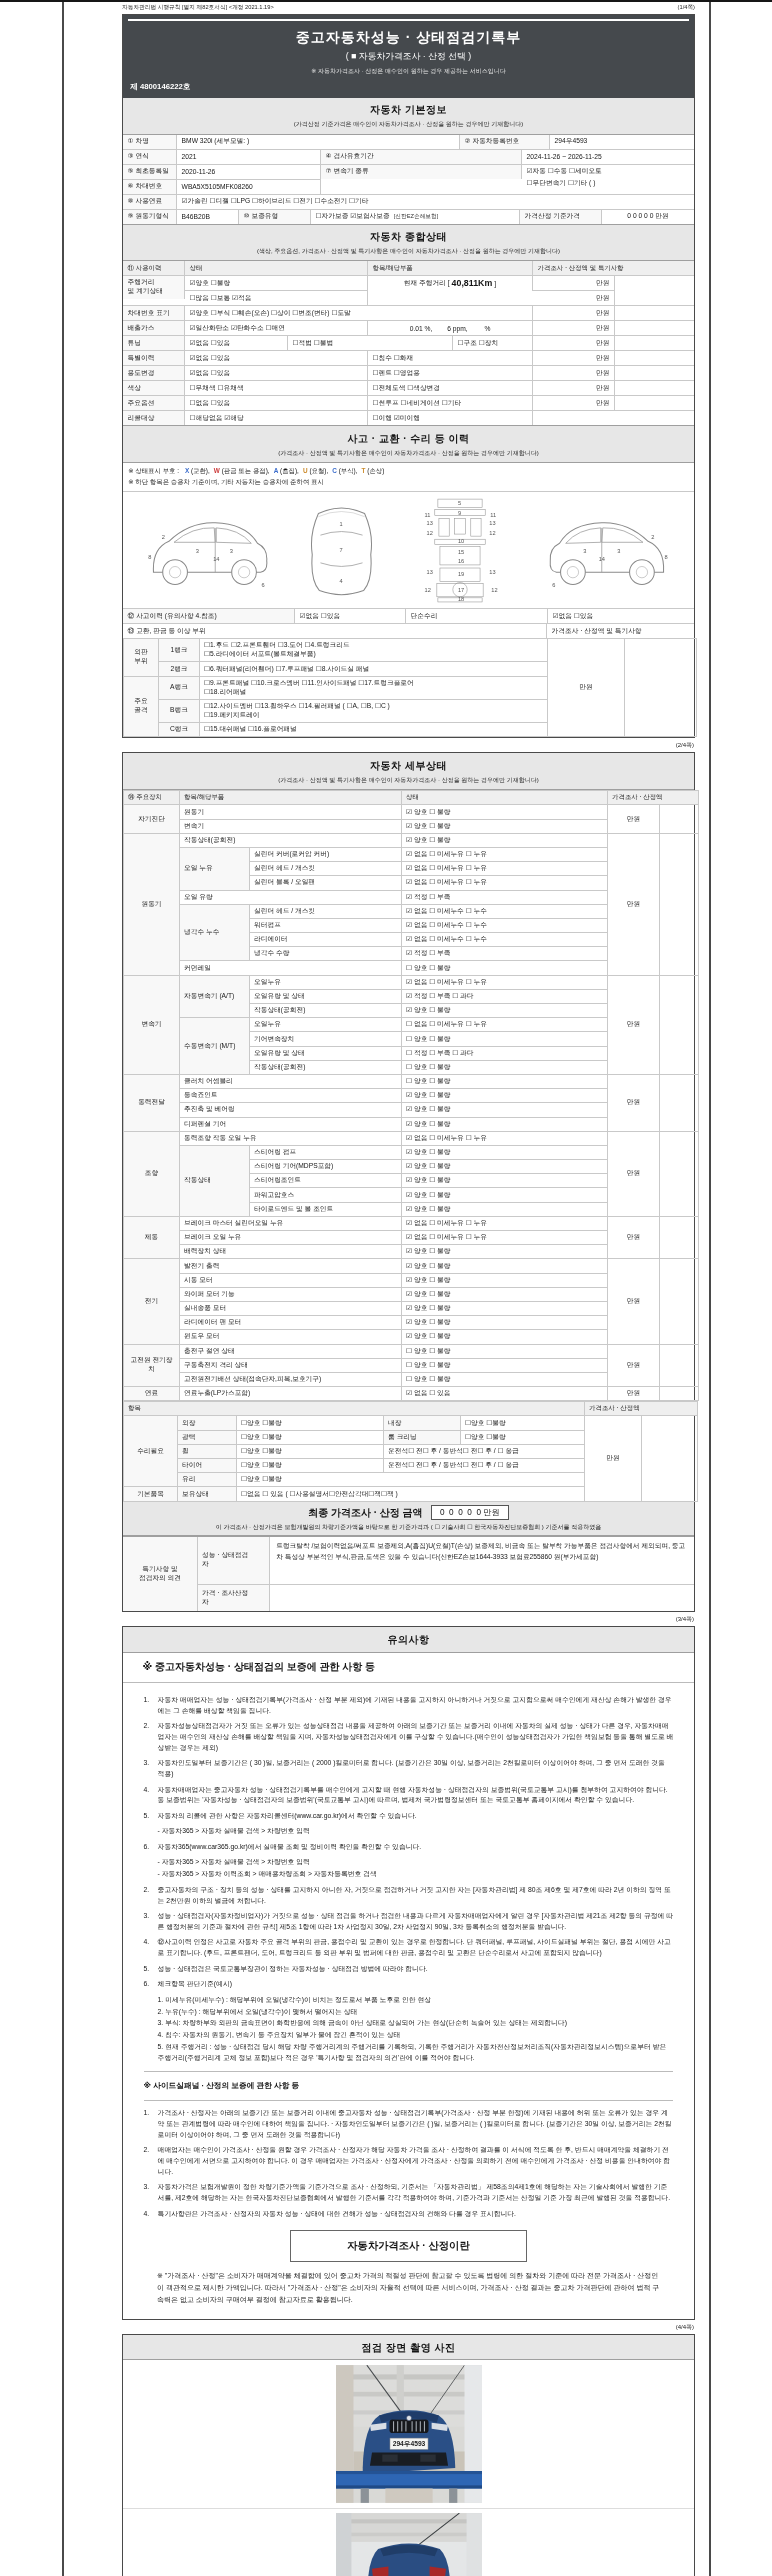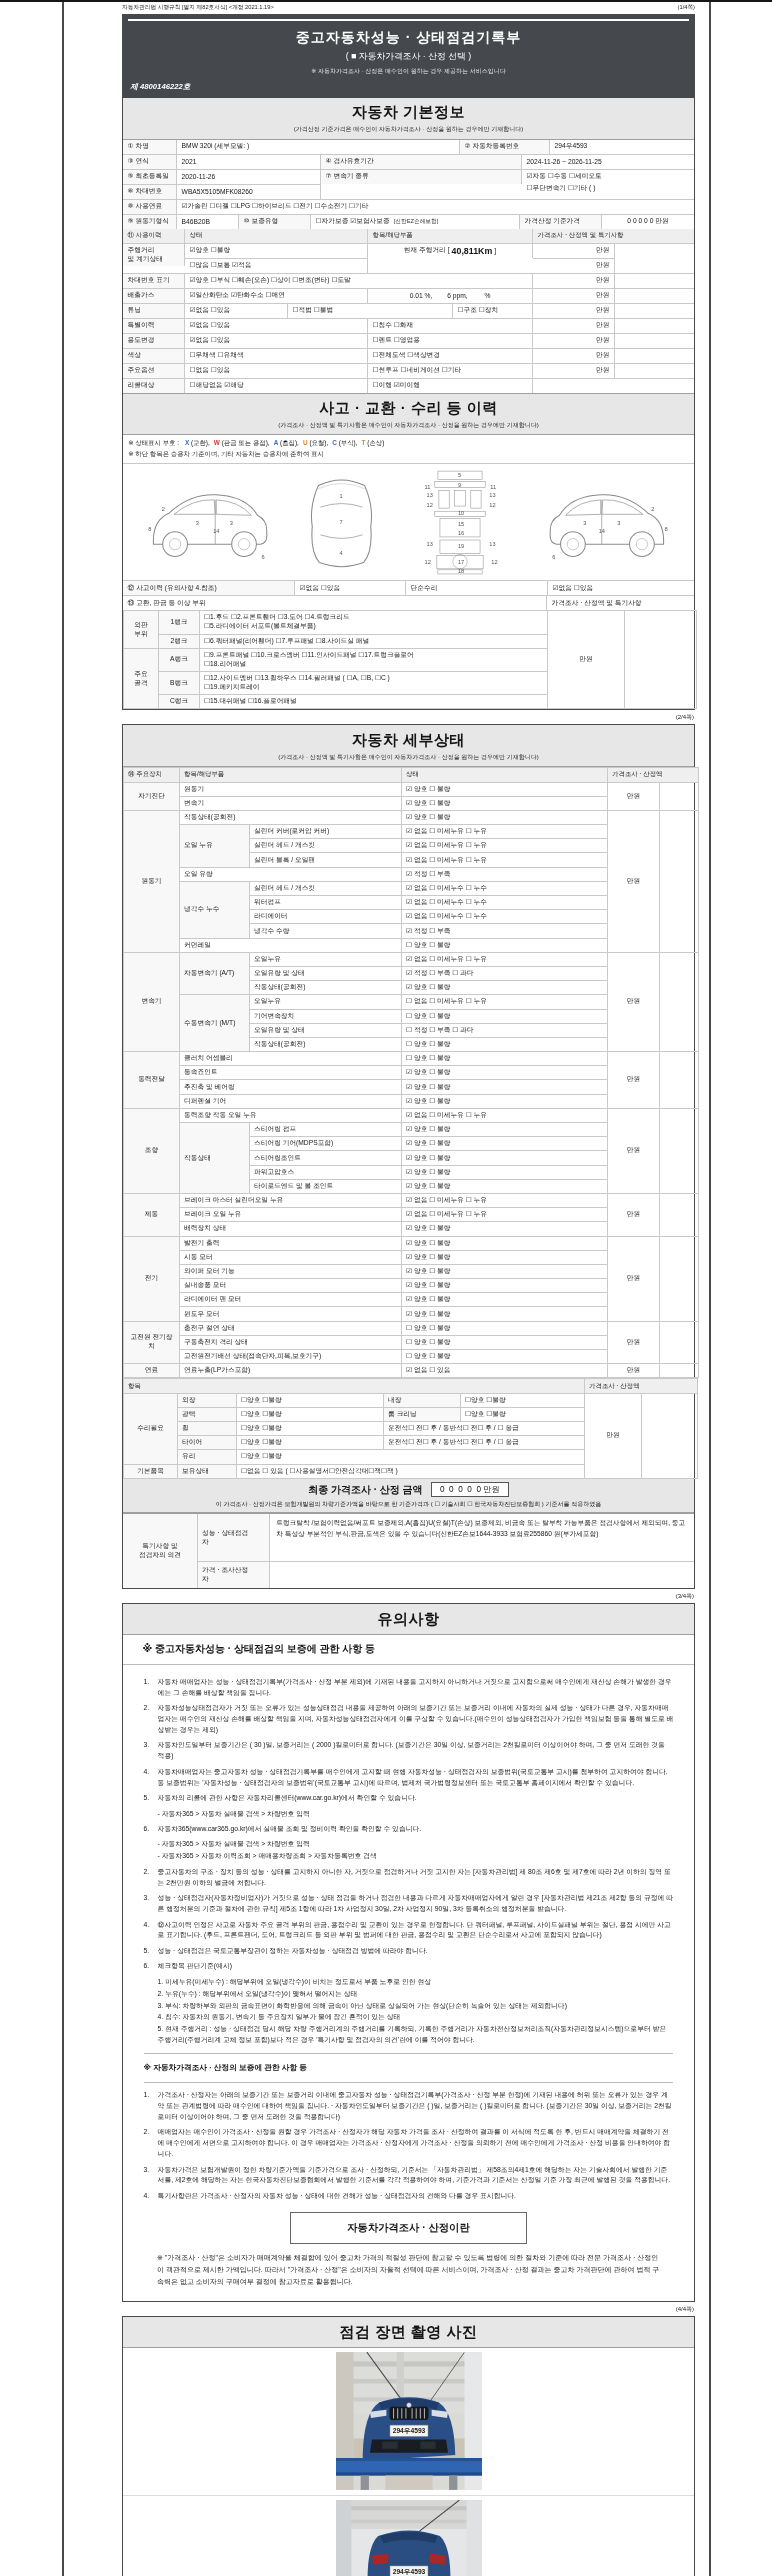--- a/index.html
+++ b/index.html
@@ -15,24 +15,24 @@
   .meta{display:flex;justify-content:space-between;font-size:5.7px;color:#222;margin-bottom:2.6px;}
   .pgmark{text-align:right;font-size:6px;color:#222;margin:2.6px 1px;}
   .blk{border:1.5px solid #4a4a4a;background:#fff;}
 
   
   .dhead{background:var(--dark);color:#fff;padding:3.1px 4.1px 5.2px;}
   .wline{height:2.1px;background:#fff;margin:1px 1px 7.2px;}
   .dtitle{text-align:center;font-size:14px;font-weight:bold;letter-spacing:1px;}
   .dsel{text-align:center;font-size:8.8px;margin-top:4.6px;}
   .dnote{text-align:center;font-size:6px;color:#e9e9e9;margin-top:3.6px;}
-  .docno{font-size:7.7px;font-weight:bold;margin-top:6.7px;padding-left:3.1px;font-style:italic;}
+  .docno{font-size:7.7px;font-weight:bold;margin-top:6.7px;padding-left:3.1px;}
 
   .band{background:var(--band);text-align:center;padding:5.7px 0 4.6px;border-bottom:0.5px solid var(--bdm);}
-  .bt{font-size:15px;font-weight:bold;letter-spacing:0.5px;}
+  .bt{font-size:10px;font-weight:bold;letter-spacing:0.5px;}
   .bs{font-size:6px;margin-top:2.6px;color:#222;}
 
   
   .frow{display:flex;align-items:flex-start;border-top:0.5px solid var(--bd);}
   .frow:first-child{border-top:none;}
   .c{border-right:0.5px solid var(--bd);padding:2.1px 4.6px;display:flex;align-items:center;font-size:6.7px;min-height:14px;}
   .c.last{border-right:none;}
   .lab{background:var(--lab);}
   .cen{justify-content:center;text-align:center;}
   .rt{justify-content:flex-end;}
@@ -165,20 +165,24 @@
         <div class="c lab" style="width:72px">⑩ 보증유형</div>
         <div class="c" style="width:209px">
           <span>☐자가보증   ☑보험사보증</span>
           <span class="small" style="margin-left:4.1px">[신한EZ손해보험]</span>
         </div>
         <div class="c lab" style="width:82px">가격산정 기준가격</div>
         <div class="c last cen pre" style="flex:1">0 0 0 0 0 만원</div>
       </div>
     </div>
 
+    <div class="band" style="border-top:0.5px solid var(--bdm)">
+      <div class="bt">자동차 종합상태</div>
+      <div class="bs">(색상, 주요옵션, 가격조사 · 산정액 및 특기사항은 매수인이 자동차가격조사 · 산정을 원하는 경우에만 기재합니다)</div>
+    </div>
 
     <div>
       <div class="frow">
         <div class="c hdr lab" style="width:62px">⑪ 사용이력</div>
         <div class="c hdr" style="width:183px">상태</div>
         <div class="c hdr" style="width:165px">항목/해당부품</div>
         <div class="c hdr last" style="flex:1">가격조사 · 산정액 및 특기사항</div>
       </div>
       <div class="frow" style="min-height:30px">
         <div class="c lab pre" style="width:62px">주행거리
@@ -777,21 +781,21 @@
             <span class="n-no">6.</span>
             <span class="n-tx">체크항목 판단기준(예시)</span>
           </div>
           <div class="n-sub">1.  미세누유(미세누수) : 해당부위에 오일(냉각수)이 비치는 정도로서 부품 노후로 인한 현상</div>
           <div class="n-sub">2.  누유(누수) : 해당부위에서 오일(냉각수)이 맺혀서 떨어지는 상태</div>
           <div class="n-sub">3.  부식: 차량하부와 외판의 금속표면이 화학반응에 의해 금속이 아닌 상태로 상실되어 가는 현상(단순히 녹슬어 있는 상태는 제외합니다)</div>
           <div class="n-sub">4.  침수: 자동차의 원동기, 변속기 등 주요장치 일부가 물에 잠긴 흔적이 있는 상태</div>
           <div class="n-sub">5.  현재 주행거리 : 성능 · 상태점검 당시 해당 차량 주행거리계의 주행거리를 기록하되, 기록한 주행거리가 자동차전산정보처리조직(자동차관리정보시스템)으로부터 받은 주행거리(주행거리계 교체 정보 포함)보다 적은 경우 '특기사항 및 점검자의 의견'란에 이를 적어야 합니다.</div>
         </div>
       <div class="n-div"></div>
-      <div class="n-sec">※ 자동차가격조사 · 산정의 보증에 관한 사항 등</div>
+      <div class="n-sec">※ 사이드실패널 · 산정의 보증에 관한 사항 등</div>
       <div class="n-div"></div>
       <div id="notice-list-3">
           <div class="n-item">
             <span class="n-no">1.</span>
             <span class="n-tx">가격조사 · 산정자는 아래의 보증기간 또는 보증거리 이내에 중고자동차 성능 · 상태점검기록부(가격조사 · 산정 부분 한정)에 기재된 내용에 허위 또는 오류가 있는 경우 계약 또는 관계법령에 따라 매수인에 대하여 책임을 집니다.  · 자동차인도일부터 보증기간은 (      )일, 보증거리는 (      )킬로미터로 합니다. (보증기간은 30일 이상, 보증거리는 2천킬로미터 이상이어야 하며, 그 중 먼저 도래한 것을 적용합니다)</span>
           </div>
           <div class="n-item">
             <span class="n-no">2.</span>
             <span class="n-tx">매매업자는 매수인이 가격조사 · 산정을 원할 경우 가격조사 · 산정자가 해당 자동차 가격을 조사 · 산정하여 결과를 이 서식에 적도록 한 후, 반드시 매매계약을 체결하기 전에 매수인에게 서면으로 고지하여야 합니다. 이 경우 매매업자는 가격조사 · 산정자에게 가격조사 · 산정을 의뢰하기 전에 매수인에게 가격조사 · 산정 비용을 안내하여야 합니다.</span>
           </div>

